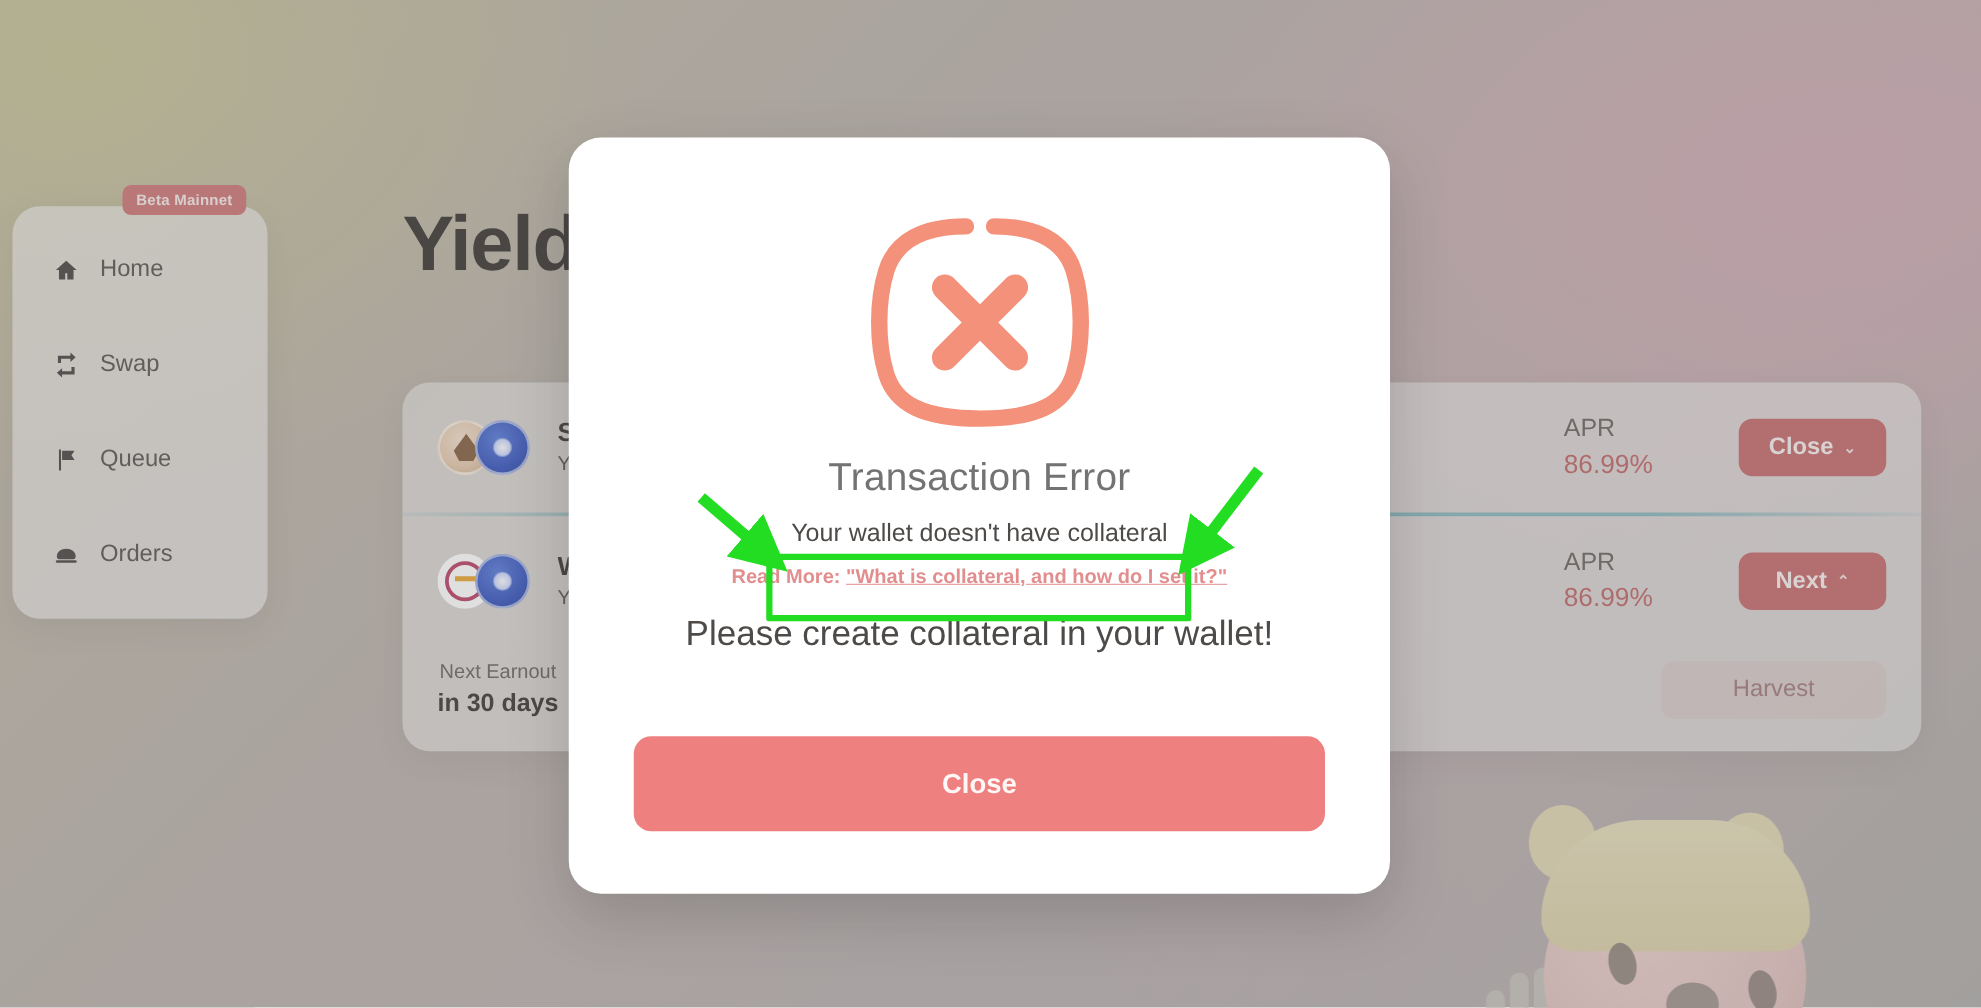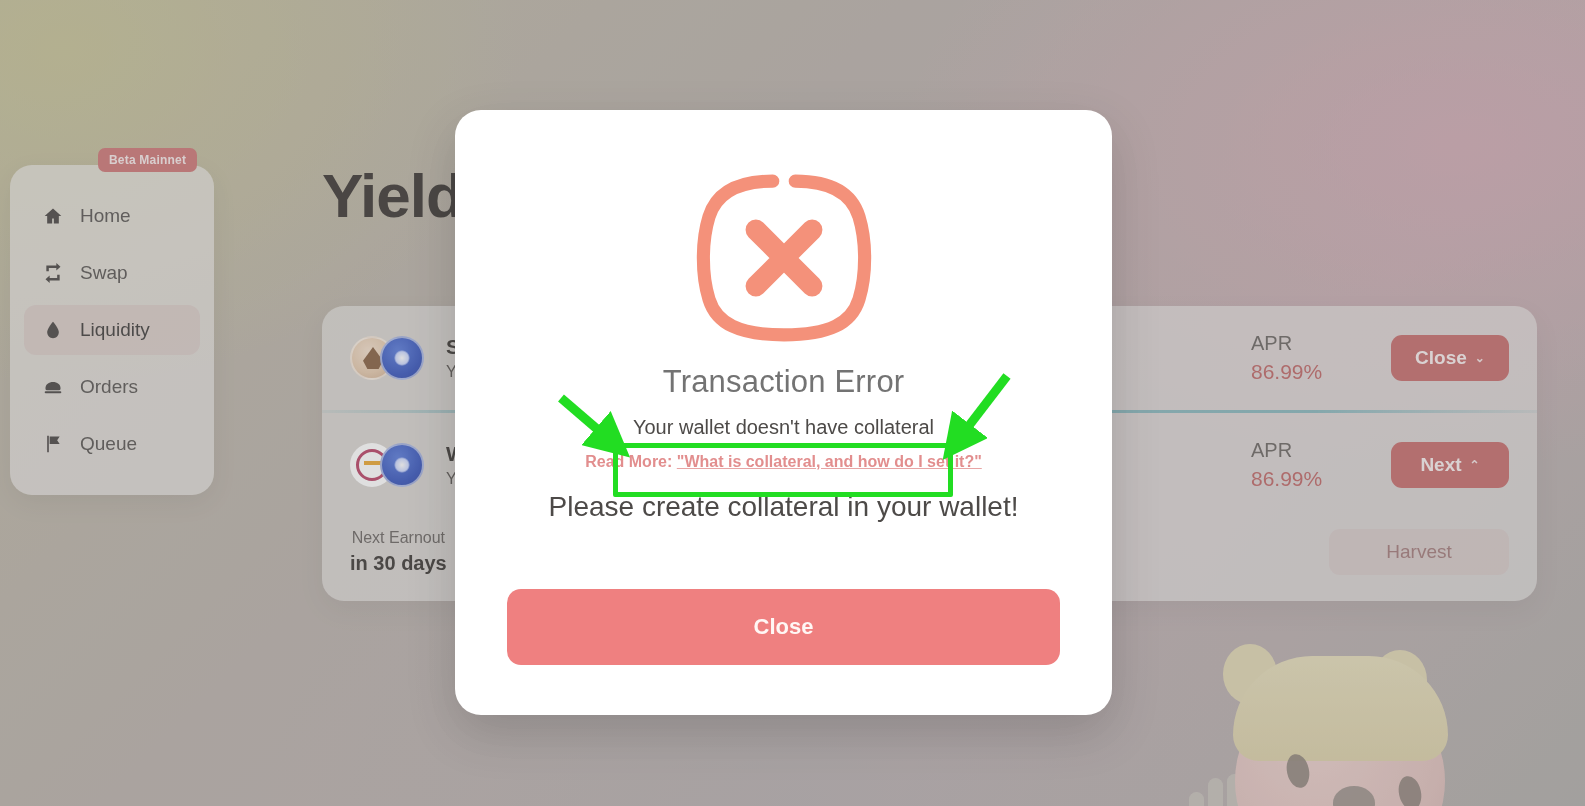--- a/index.html
+++ b/index.html
@@ -440,47 +440,39 @@
 
       <div class="nav-item">
         <span class="nav-icon">
           <svg viewBox="0 0 24 24">
               <path d="M7 6h9v3l5-4.5L16 0v3H4v7h3zM17 18H8v-3l-5 4.5L8 24v-3h12v-7h-3z"></path>
             </svg>
         </span>
         <span>Swap</span>
       </div>
 
-      <div class="nav-item active">
+
+      <div class="nav-item">
         <span class="nav-icon">
           <svg viewBox="0 0 24 24">
-              <path d="M12 2C12 2 5 10 5 14.5 5 18.6 8.1 22 12 22s7-3.4 7-7.5C19 10 12 2 12 2z"></path>
+              <path d="M5 2h2v20H5z"></path>
+              <path d="M8 3h12l-3 4.5L20 12H8z"></path>
             </svg>
         </span>
-        <span>Liquidity</span>
+        <span>Queue</span>
       </div>
 
       <div class="nav-item">
         <span class="nav-icon">
           <svg viewBox="0 0 24 24">
               <path d="M3 13c0-3.9 4-7 9-7s9 3.1 9 7v1a2 2 0 0 1-2 2H5a2 2 0 0 1-2-2z"></path>
               <rect x="2" y="17" width="20" height="2.4" rx="1.2"></rect>
             </svg>
         </span>
         <span>Orders</span>
-      </div>
-
-      <div class="nav-item">
-        <span class="nav-icon">
-          <svg viewBox="0 0 24 24">
-              <path d="M5 2h2v20H5z"></path>
-              <path d="M8 3h12l-3 4.5L20 12H8z"></path>
-            </svg>
-        </span>
-        <span>Queue</span>
       </div>
     </nav>
 
     <h1 class="page-title">Yield</h1>
 
     <section class="pool-panel">
 
       <div class="pool-row">
         <div class="token-pair">
           <span class="token-coin a sui"></span>

